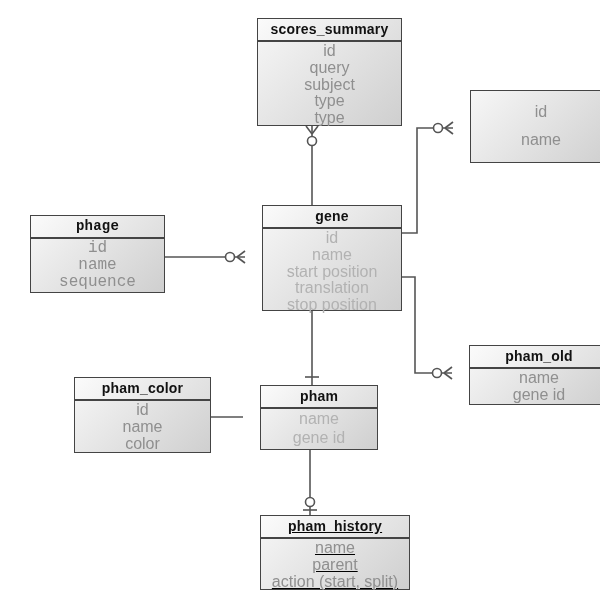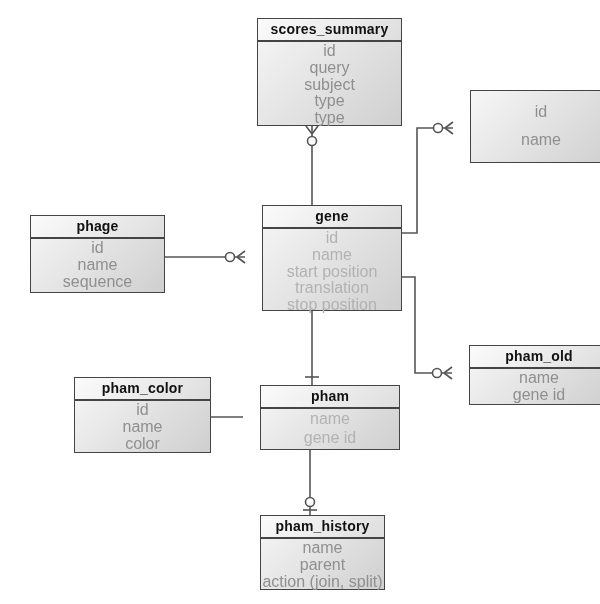--- a/index.html
+++ b/index.html
@@ -102,21 +102,21 @@
         </div>
   </div>
 
   <div class="table" style="left: 453px; top: 90px; width: 142px; height: 73px;">
     <div class="table-fields">
           <div class="field">id</div>
           <div class="field">name</div>
         </div>
   </div>
 
-  <div class="table" style="left: 13px; top: 215px; width: 135px; height: 78px;">
+  <div class="table" style="left: 13px; top: 215px; width: 135px; height: 78px; font-family: Liberation Mono, monospace;">
     <div class="table-header">phage</div>
     <div class="table-fields">
           <div class="field">id</div>
           <div class="field">name</div>
           <div class="field">sequence</div>
         </div>
   </div>
 
   <div class="table" style="left: 245px; top: 205px; width: 140px; height: 106px;">
     <div class="table-header">gene</div>
@@ -139,30 +139,30 @@
 
   <div class="table" style="left: 13px; top: 377px; width: 137px; height: 76px; margin-left: 44px;">
     <div class="table-header">pham_color</div>
     <div class="table-fields">
           <div class="field">id</div>
           <div class="field">name</div>
           <div class="field">color</div>
         </div>
   </div>
 
-  <div class="table" style="left: 243px; top: 385px; width: 140px; height: 65px;">
+  <div class="table" style="left: 243px; top: 385px; width: 118px; height: 65px;">
     <div class="table-header">pham</div>
     <div class="table-fields faded">
           <div class="field">name</div>
           <div class="field">gene id</div>
         </div>
   </div>
 
-  <div class="table" style="left: 243px; top: 515px; width: 125px; height: 75px;">
+  <div class="table" style="left: 243px; top: 515px; width: 150px; height: 75px; text-decoration: underline;">
     <div class="table-header">pham_history</div>
     <div class="table-fields">
           <div class="field">name</div>
           <div class="field">parent</div>
-          <div class="field">action (join, split)</div>
+          <div class="field">action (start, split)</div>
         </div>
   </div>
 </div>
 </div>
 
 </body></html>

